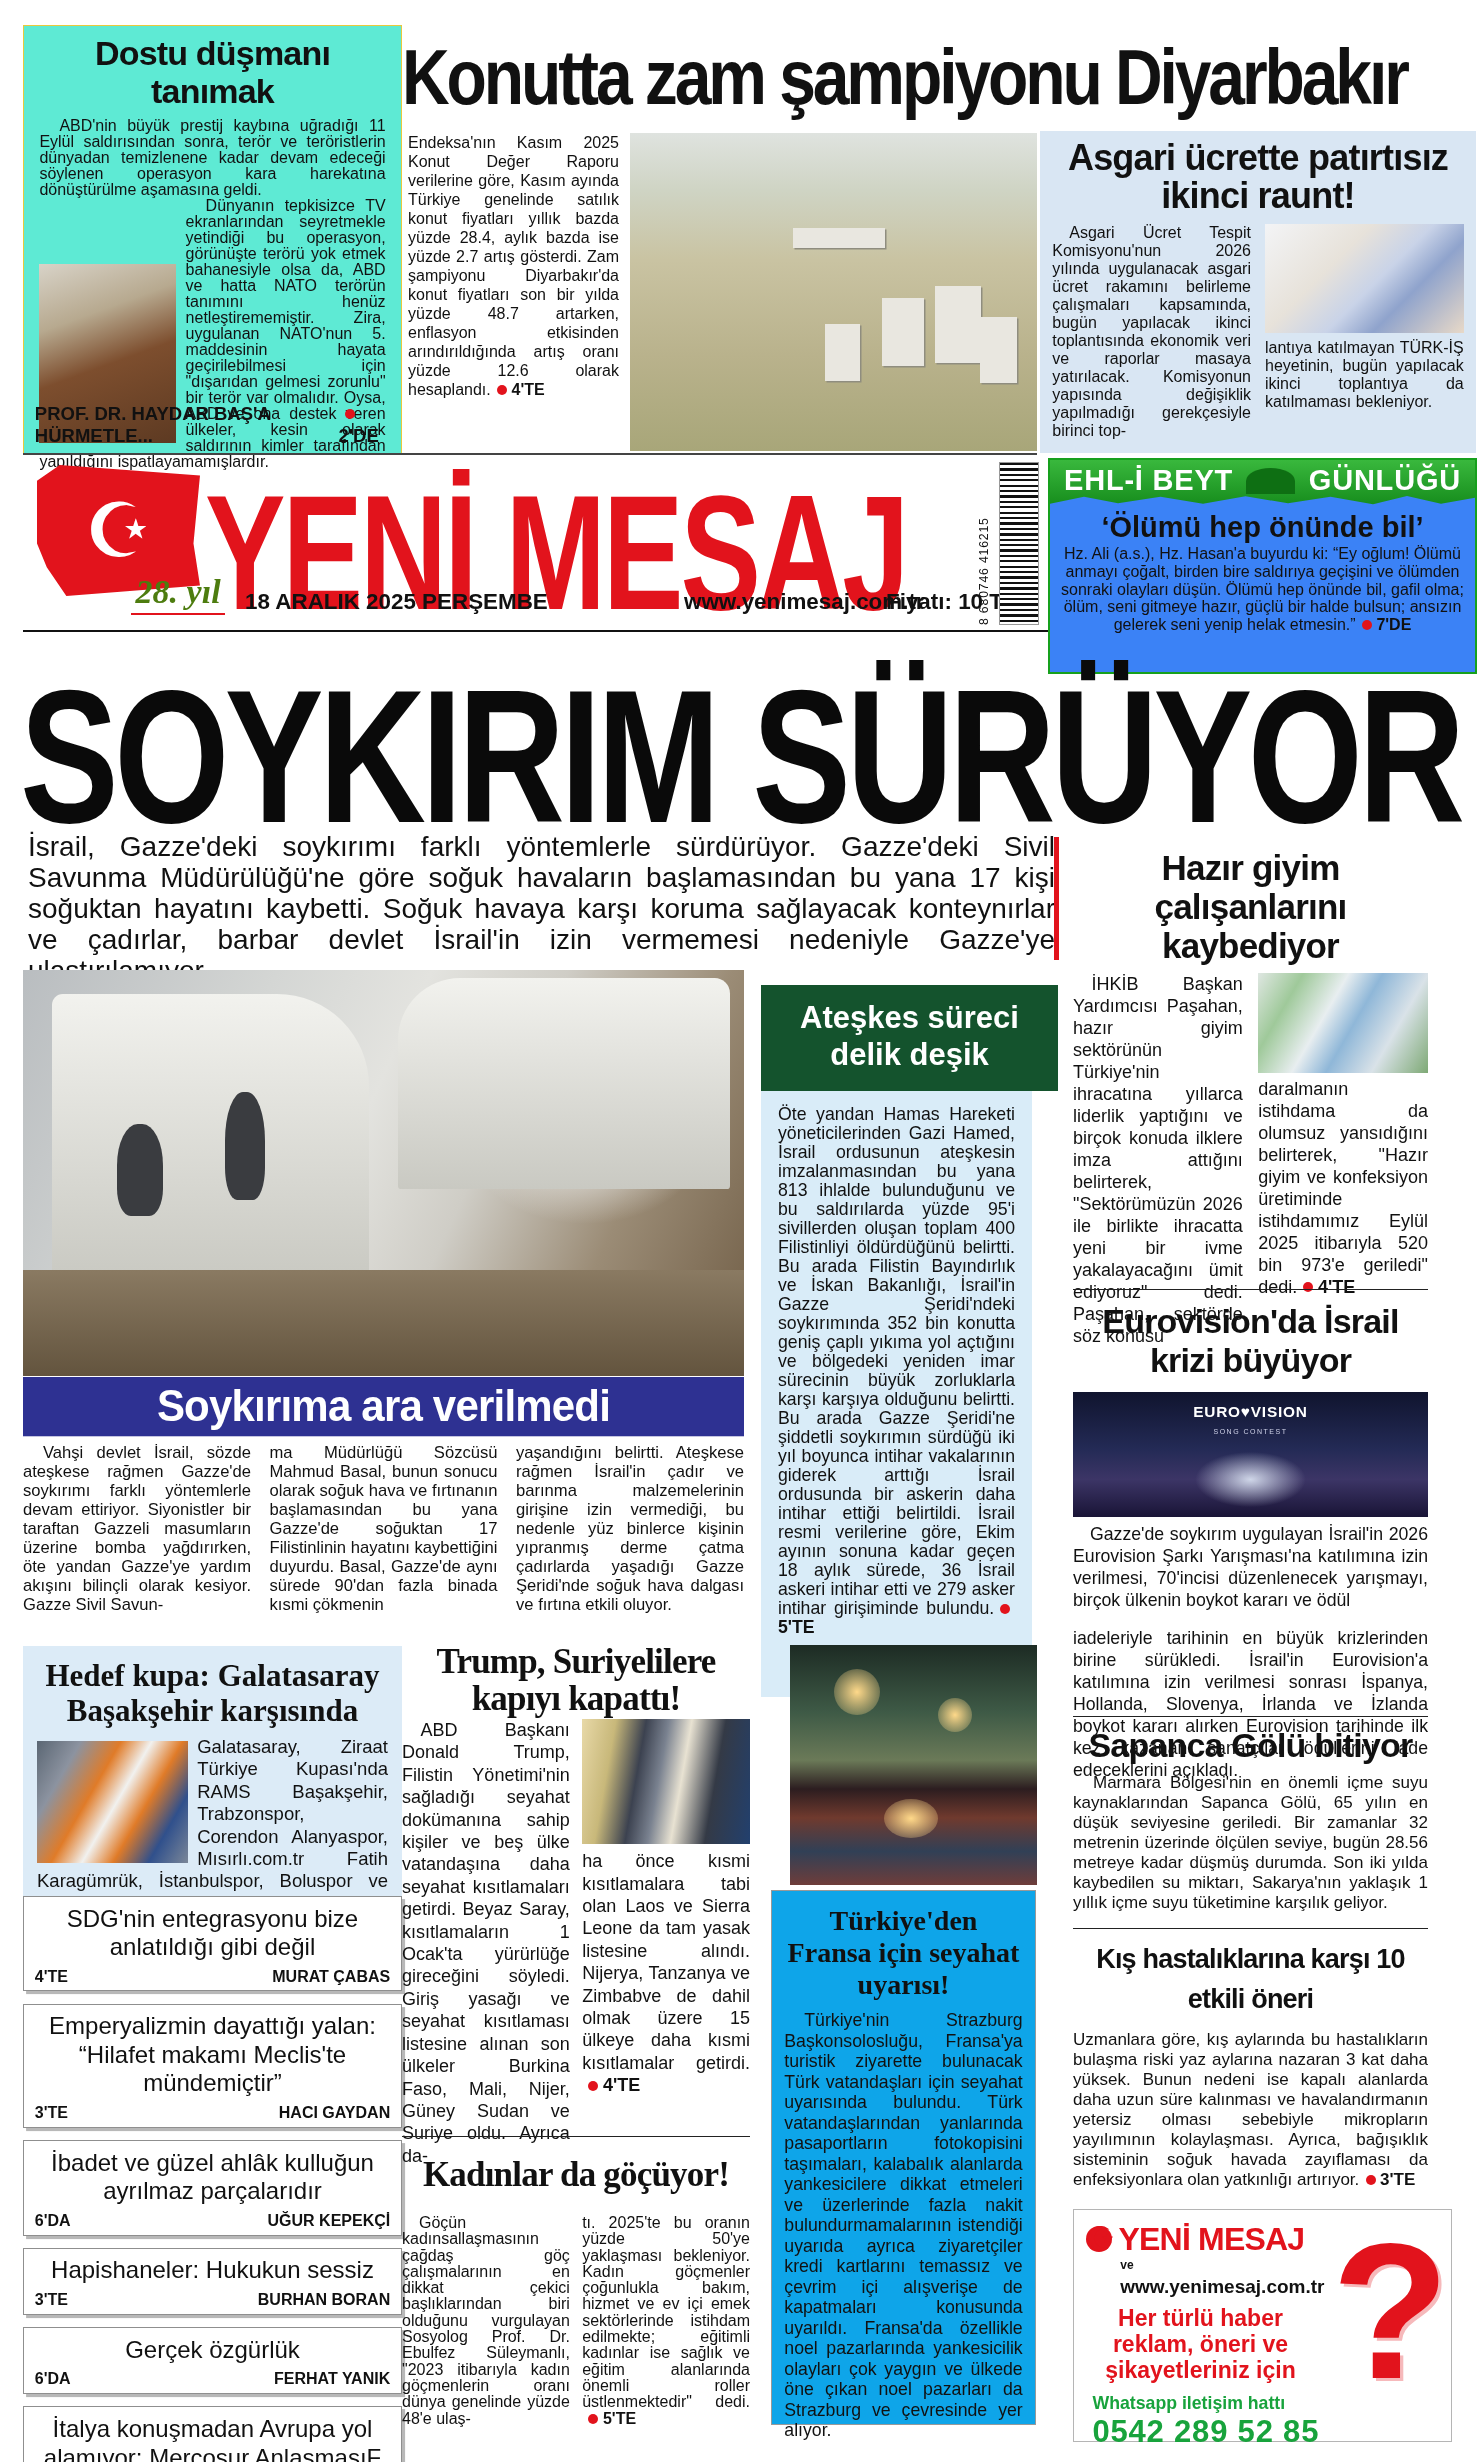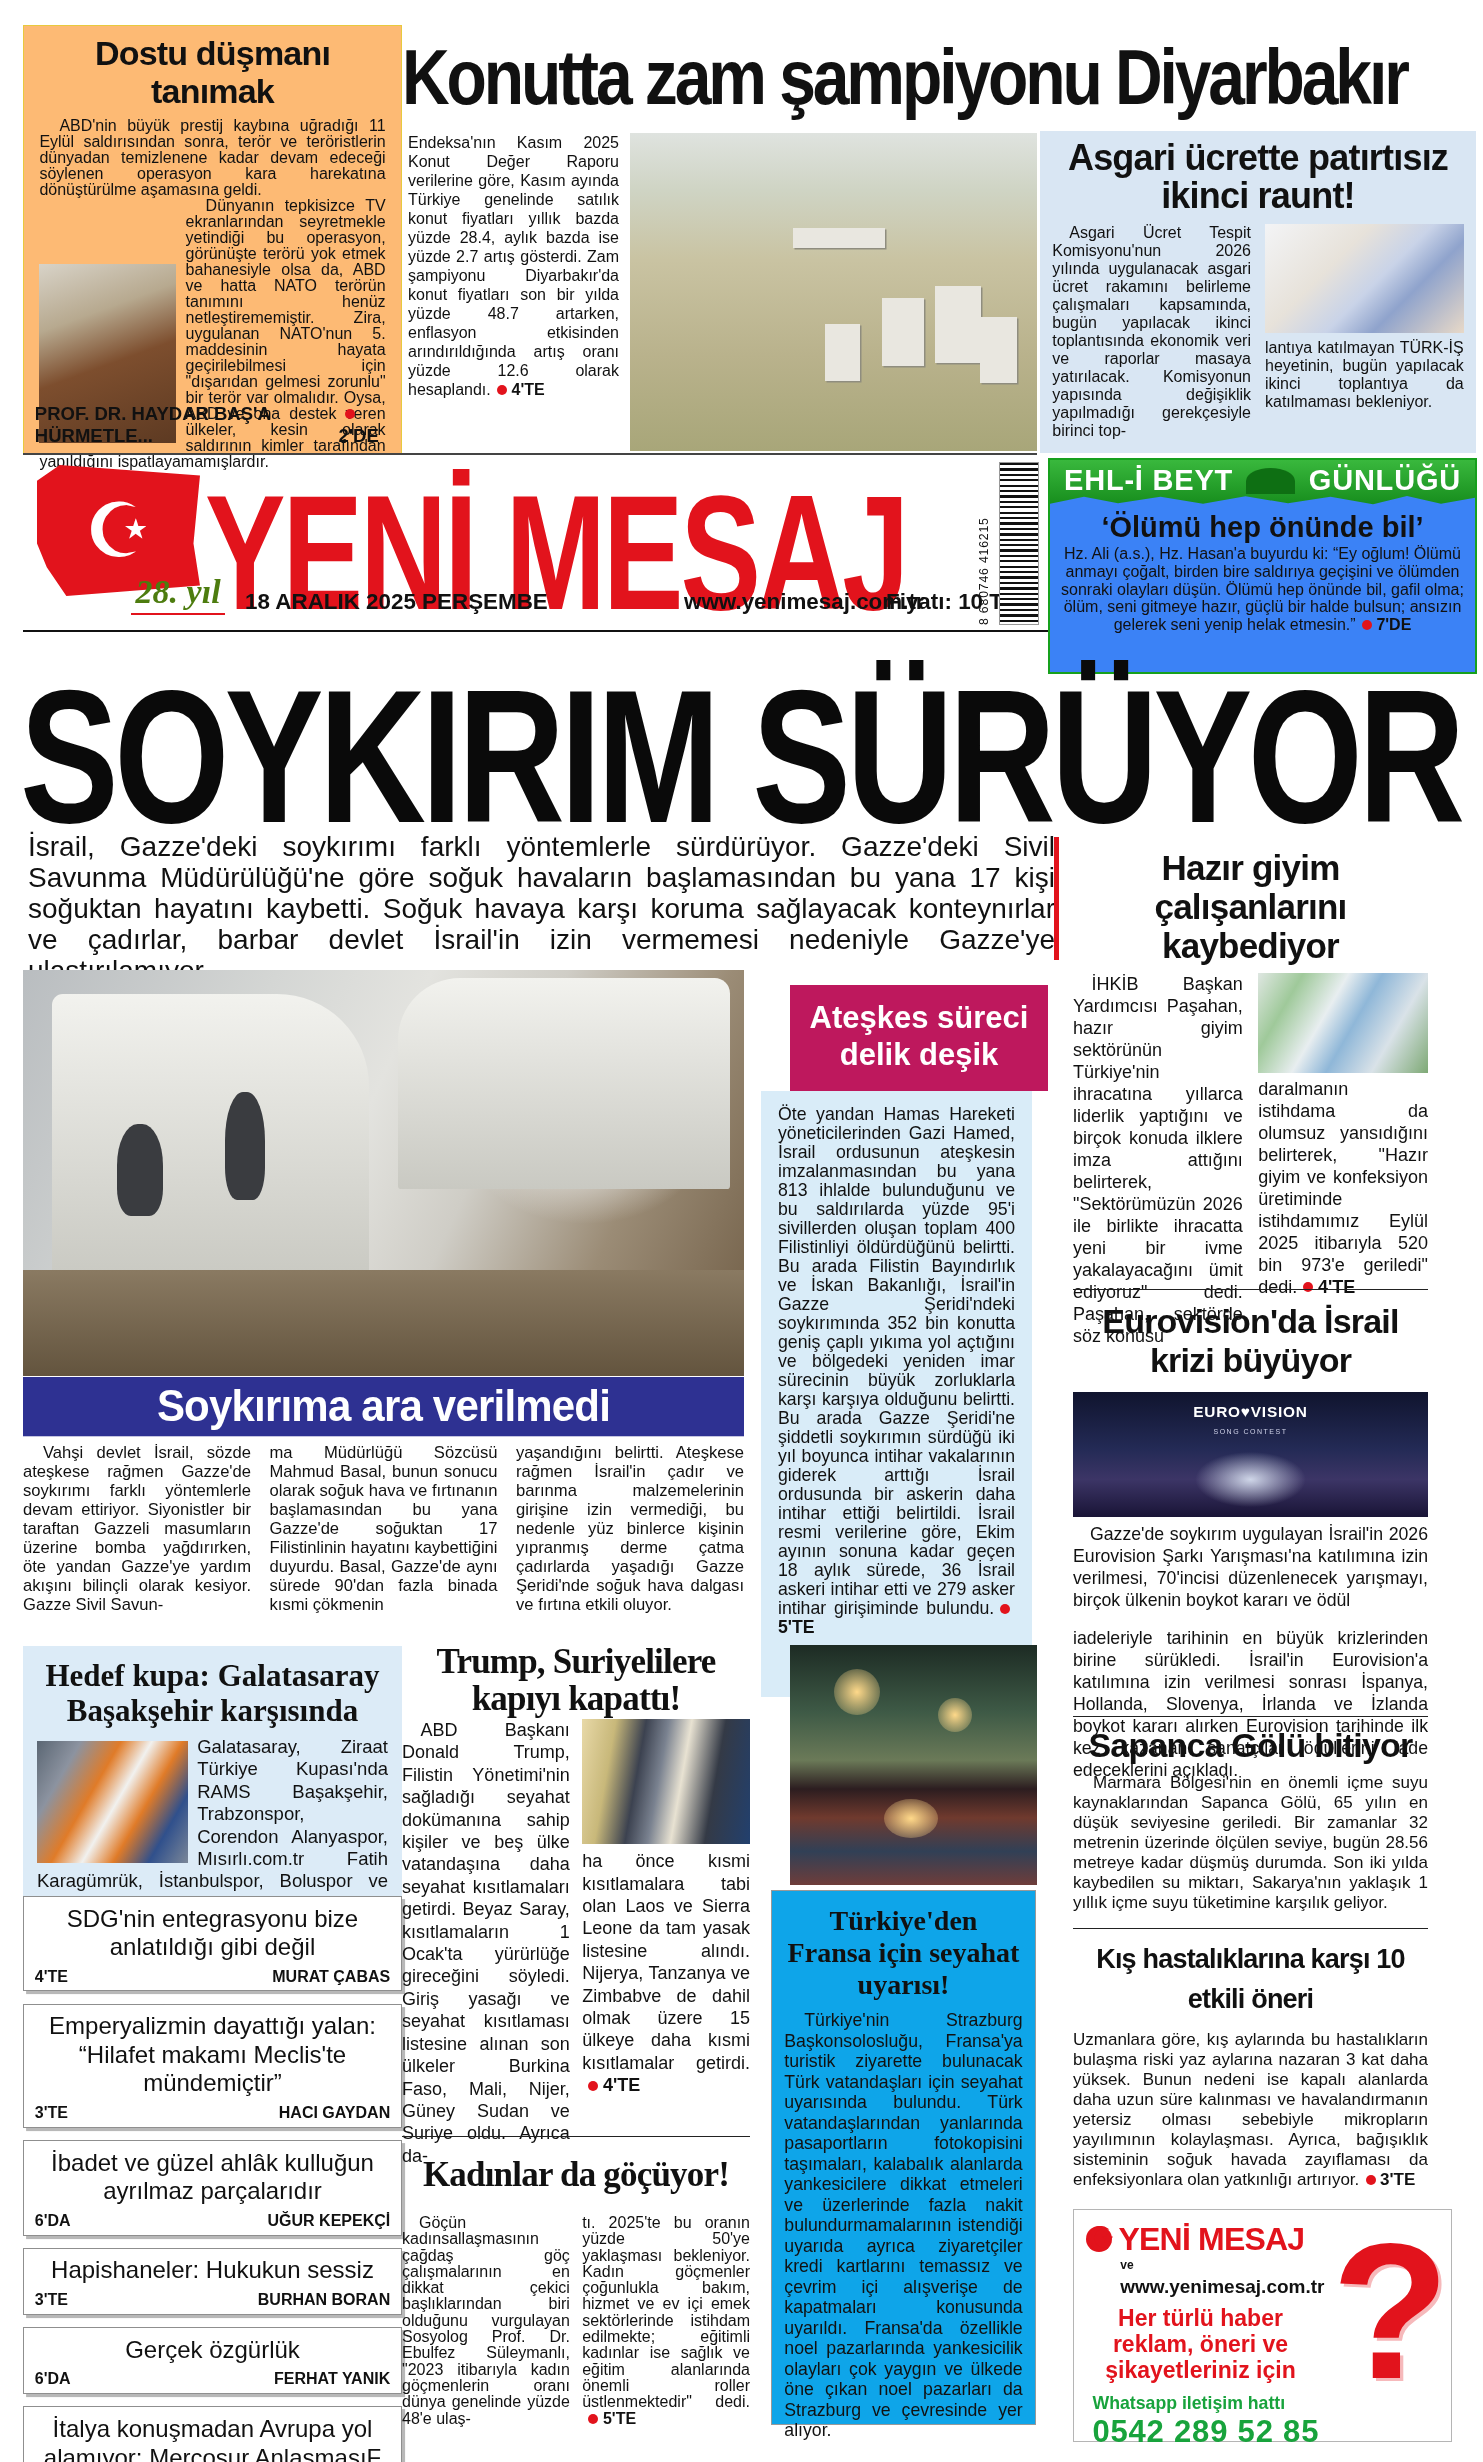--- a/index.html
+++ b/index.html
@@ -6,21 +6,21 @@
   html,body { width:1484px; height:2462px; background:#fff; overflow:hidden;
               font-family:"Liberation Sans", sans-serif; color:#111; }
   .abs { position:absolute; }
   .jt  { text-align:justify; }
   b.pref { font-weight:bold; }
   .dot { display:inline-block; width:10px; height:10px; border-radius:50%;
          background:#e2131c; margin:0 4.6px 1.5px 6.2px; vertical-align:middle; }
   .rule { border-top:1.5px solid #222; }
 
   
-  #dostu-box { left:23px; top:25px; width:379px; height:429px; background:#fdba74;
+  #dostu-box { left:23px; top:25px; width:379px; height:429px; background:#5eead4;
                border:0.8px solid #e8c93e; padding:6.2px 15.4px 35px 15.4px; }
   #dostu-box h2 { font-size:34px; line-height:1.1; text-align:center; margin:3.1px 0 7.7px; letter-spacing:-0.8px; }
   #dostu-box .bt { font-size:16px; line-height:16px; }
   #dostu-box p { text-indent:20px; }
   #dostu-photo { float:left; width:137px; height:179px; margin:66px 9.2px 0 0;
                  background:linear-gradient(160deg,#d8d3c8 0%,#b7a98f 30%,#7d4e2e 55%,#5d3a22 100%); }
   #dostu-foot { position:absolute; left:10.8px; right:10.8px; bottom:6.2px; display:flex;
                 justify-content:space-between; align-items:center; font-weight:bold; font-size:18.5px; }
 
   
@@ -87,22 +87,22 @@
                       background:linear-gradient(180deg,#8a7a62,#63543e); }
   #soy-banner { left:23px; top:1377px; width:721px; height:57px; background:#2e3192; color:#fff;
                 font-size:42px; font-weight:bold; text-align:center; line-height:55px; letter-spacing:-0.8px;
                 transform:scaleY(1.04); transform-origin:top; }
   #soy-cols { left:23px; top:1443px; width:721px; display:flex; gap:18.5px;
               font-size:16.6px; line-height:19px; }
   #soy-cols .c { flex:1; }
   #soy-cols .c:first-child { text-indent:20px; }
 
   
-  #ateskes-head { left:761px; top:985px; width:258px; height:106px; background:#be185d; color:#fff;
-                  font-size:31px; font-weight:bold; text-align:center; line-height:1.2; padding-top:14px;margin-left:29px; }
+  #ateskes-head { left:761px; top:985px; width:297px; height:106px; background:#14532d; color:#fff;
+                  font-size:31px; font-weight:bold; text-align:center; line-height:1.2; padding-top:14px; }
   #ateskes-body { left:761px; top:1091px; width:271px; height:606px; background:#d9ecf8;
                   padding:14px 17px; font-size:17.7px; line-height:19px; }
   #ateskes-body .txt { text-indent:23px; display:inline; }
 
   
   .rt { left:1073px; width:355px; }
   #hazir-title { top:848px; font-size:35px; font-weight:bold; line-height:39px; text-align:center; letter-spacing:-0.8px; }
   #hazir-body { top:973px; display:flex; gap:15.4px; font-size:18px; line-height:22px; }
   #hazir-body .c { flex:1; }
   #hazir-body .c1 { text-indent:18.5px; }

